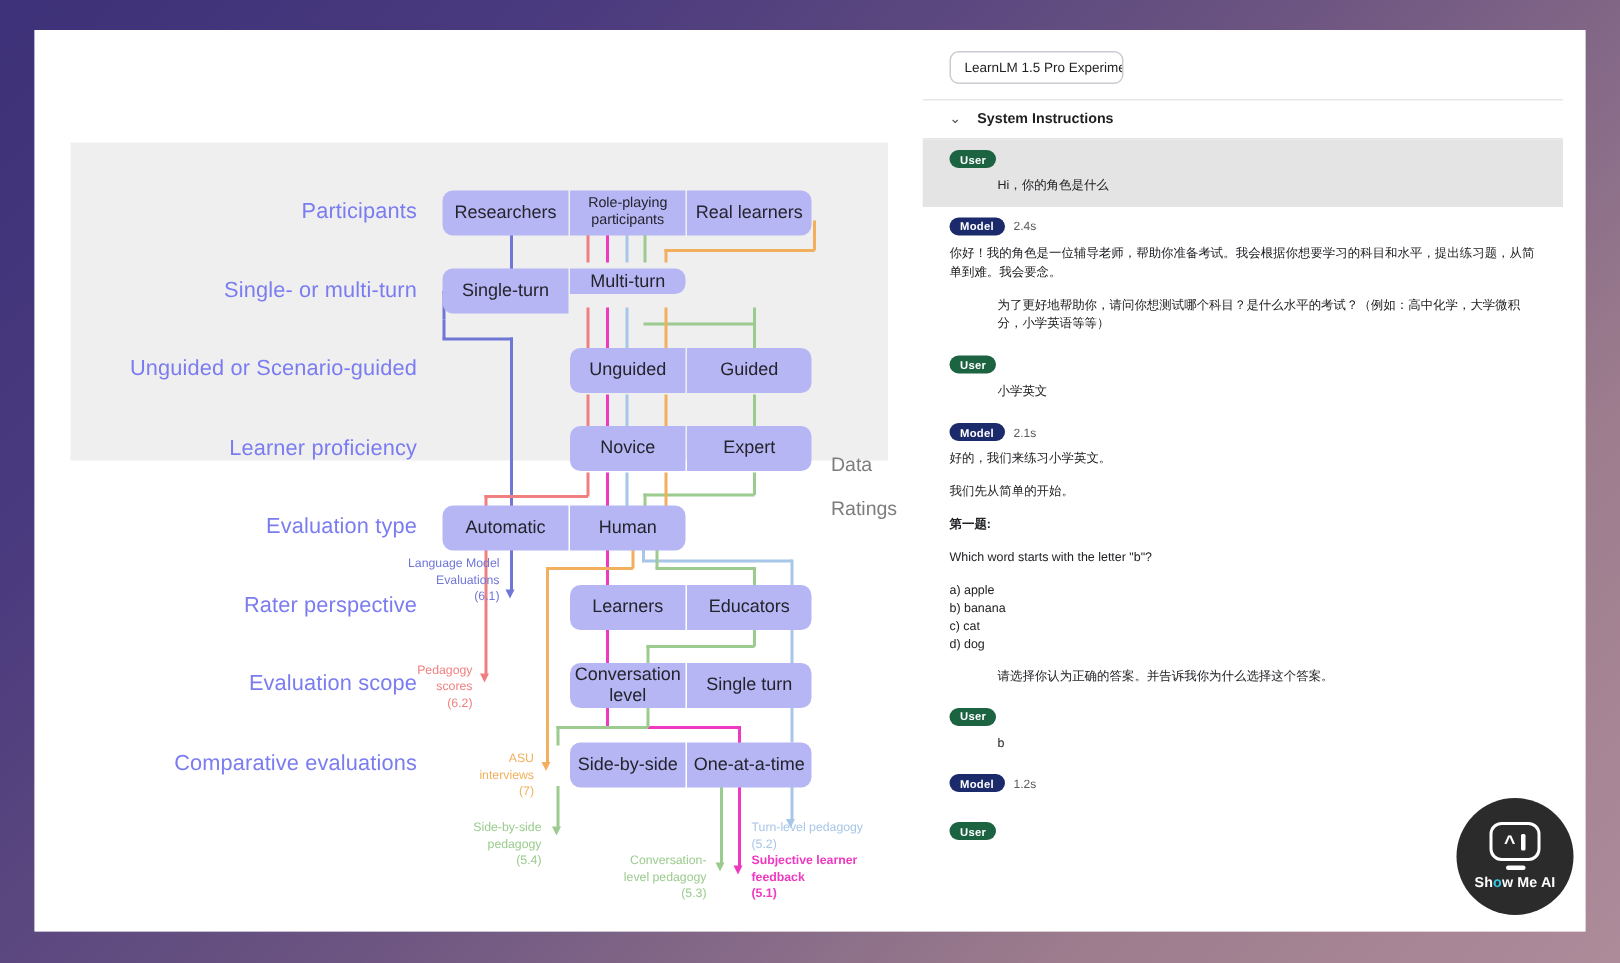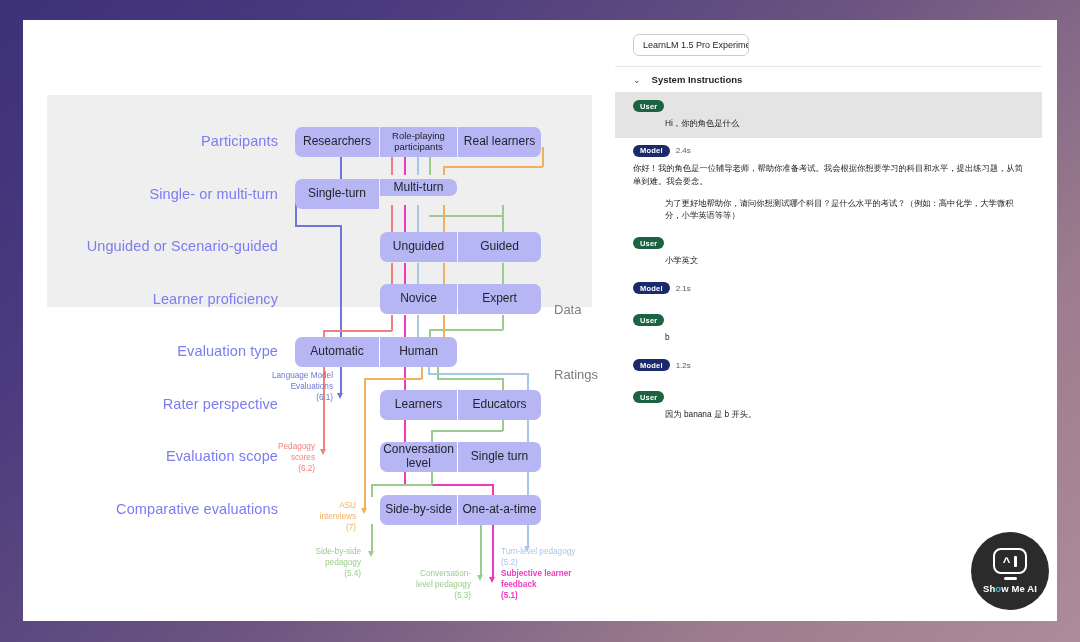--- a/index.html
+++ b/index.html
@@ -119,21 +119,21 @@
 </head>
 <body>
 
 <div id="slide">
 
   <div id="diagram">
 
     <div class="gray-band"></div>
 
     <div class="band-tag" style="left:531px; top:282px;">Data</div>
-    <div class="band-tag" style="left:531px; top:311px;margin-top:36px;">Ratings</div>
+    <div class="band-tag" style="left:531px; top:311px;">Ratings</div>
 
     <div class="row-label" style="left:30px; top:113px; width:225px;">Participants</div>
     <div class="row-label" style="left:30px; top:166px; width:225px;">Single- or multi-turn</div>
     <div class="row-label" style="left:20px; top:218px; width:235px;">Unguided or Scenario-guided</div>
     <div class="row-label" style="left:30px; top:271px; width:225px;">Learner proficiency</div>
     <div class="row-label" style="left:30px; top:323px; width:225px;">Evaluation type</div>
     <div class="row-label" style="left:30px; top:376px; width:225px;">Rater perspective</div>
     <div class="row-label" style="left:30px; top:428px; width:225px;">Evaluation scope</div>
     <div class="row-label" style="left:20px; top:481px; width:235px;">Comparative evaluations</div>
 
@@ -301,20 +301,33 @@
         <div class="msg">
           <p>小学英文</p>
         </div>
       </div>
 
       <div class="turn">
         <div class="badge-line">
           <span class="badge model">Model</span>
           <span class="dur">2.1s</span>
         </div>
+        <div class="msg">
+          <p>好的，我们来练习小学英文。</p>
+          <p>我们先从简单的开始。</p>
+          <p class="b">第一题:</p>
+          <p>Which word starts with the letter "b"?</p>
+          <div class="opts">
+            <div>a) apple</div>
+            <div>b) banana</div>
+            <div>c) cat</div>
+            <div>d) dog</div>
+          </div>
+          <p>请选择你认为正确的答案。并告诉我你为什么选择这个答案。</p>
+        </div>
       </div>
 
       <div class="turn">
         <div class="badge-line">
           <span class="badge user">User</span>
         </div>
         <div class="msg">
           <p>b</p>
         </div>
       </div>
@@ -322,23 +335,20 @@
       <div class="turn">
         <div class="badge-line">
           <span class="badge model">Model</span>
           <span class="dur">1.2s</span>
         </div>
       </div>
 
       <div class="turn">
         <div class="badge-line">
           <span class="badge user">User</span>
-        </div>
-        <div class="msg">
-          <p>因为 banana 是 b 开头。</p>
         </div>
       </div>
 
     </div>
   </div>
 
   <div id="logo">
     <div class="bot">
       <span class="chev2">^</span>
         <span class="bar"></span>

